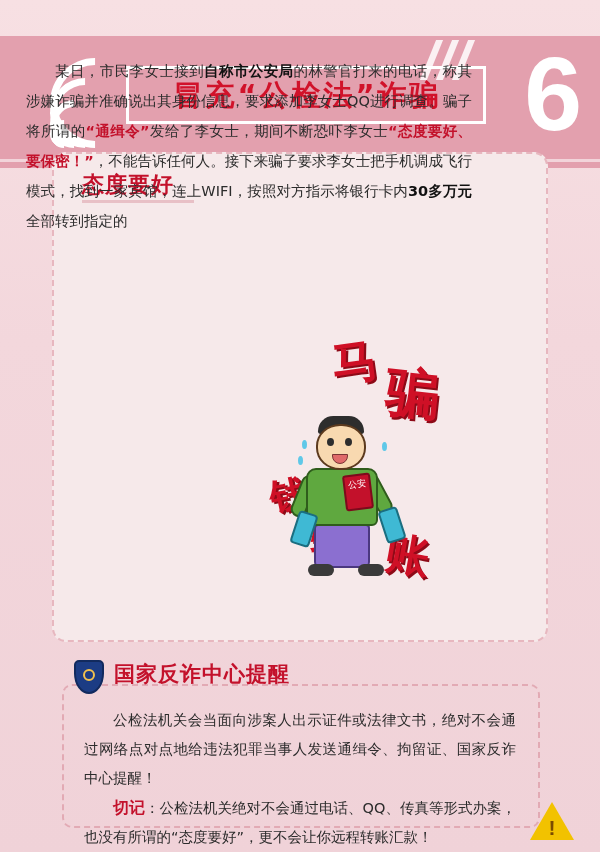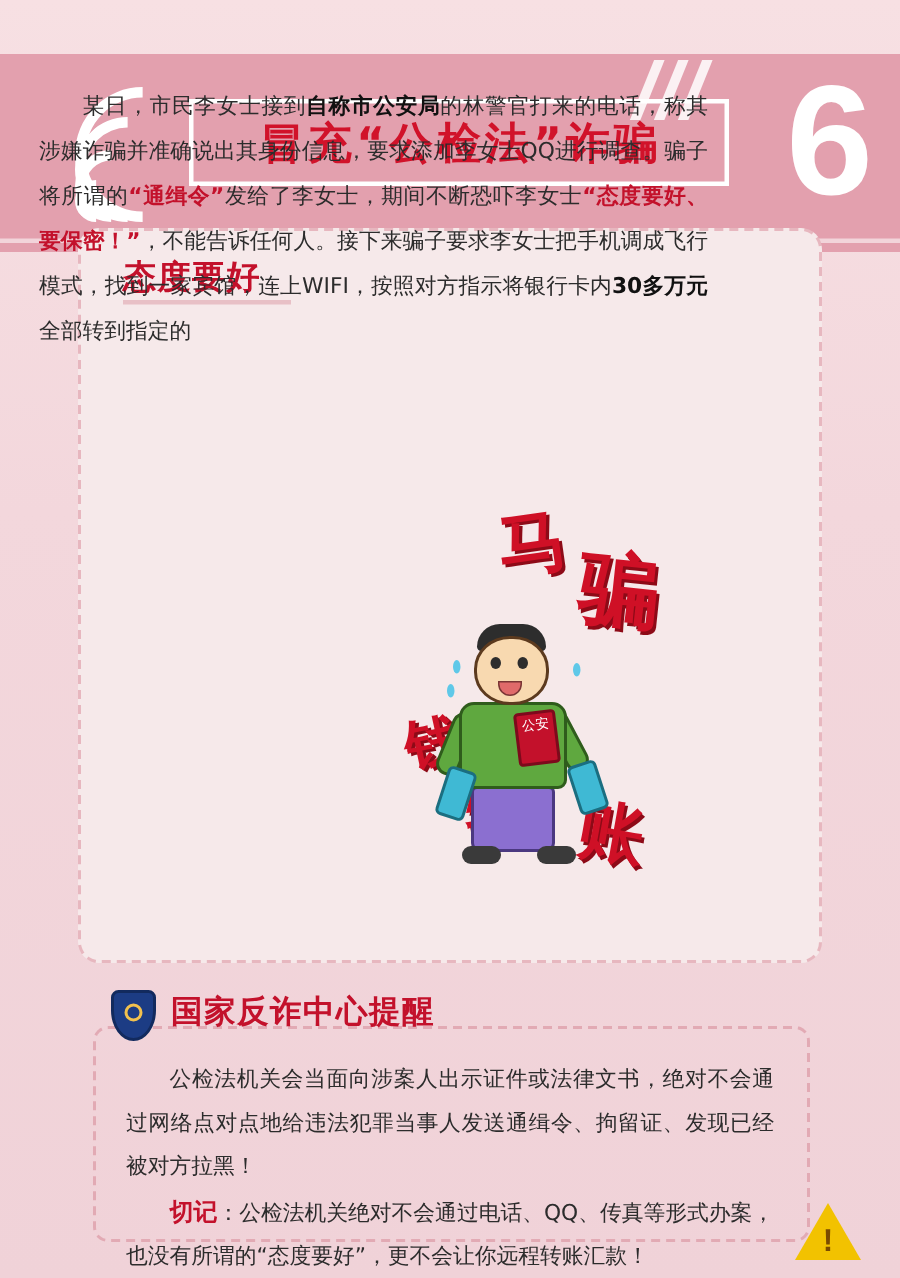--- a/index.html
+++ b/index.html
@@ -482,21 +482,21 @@
   </div>
 
   <div class="bottom-box"></div>
 
   <div class="alert-header">
     <div class="shield"></div>
     <div class="alert-title">国家反诈中心提醒</div>
   </div>
 
   <div class="bottom-body">
-    <p class="indent">公检法机关会当面向涉案人出示证件或法律文书，绝对不会通过网络点对点地给违法犯罪当事人发送通缉令、拘留证、发现已经被对方拉黑！</p>
+    <p class="indent">公检法机关会当面向涉案人出示证件或法律文书，绝对不会通过网络点对点地给违法犯罪当事人发送通缉令、拘留证、国家反诈中心提醒！</p>
     <p class="indent"><span class="note-label">切记</span><span>：公检法机关绝对不会通过电话、QQ、传真等形式办案，也没有所谓的“态度要好”，更不会让你远程转账汇款！</span></p>
   </div>
 
   <div class="warn-icon">
     <div class="warn-tri"></div>
     <div class="warn-bang">!</div>
   </div>
 
 </div>
 

